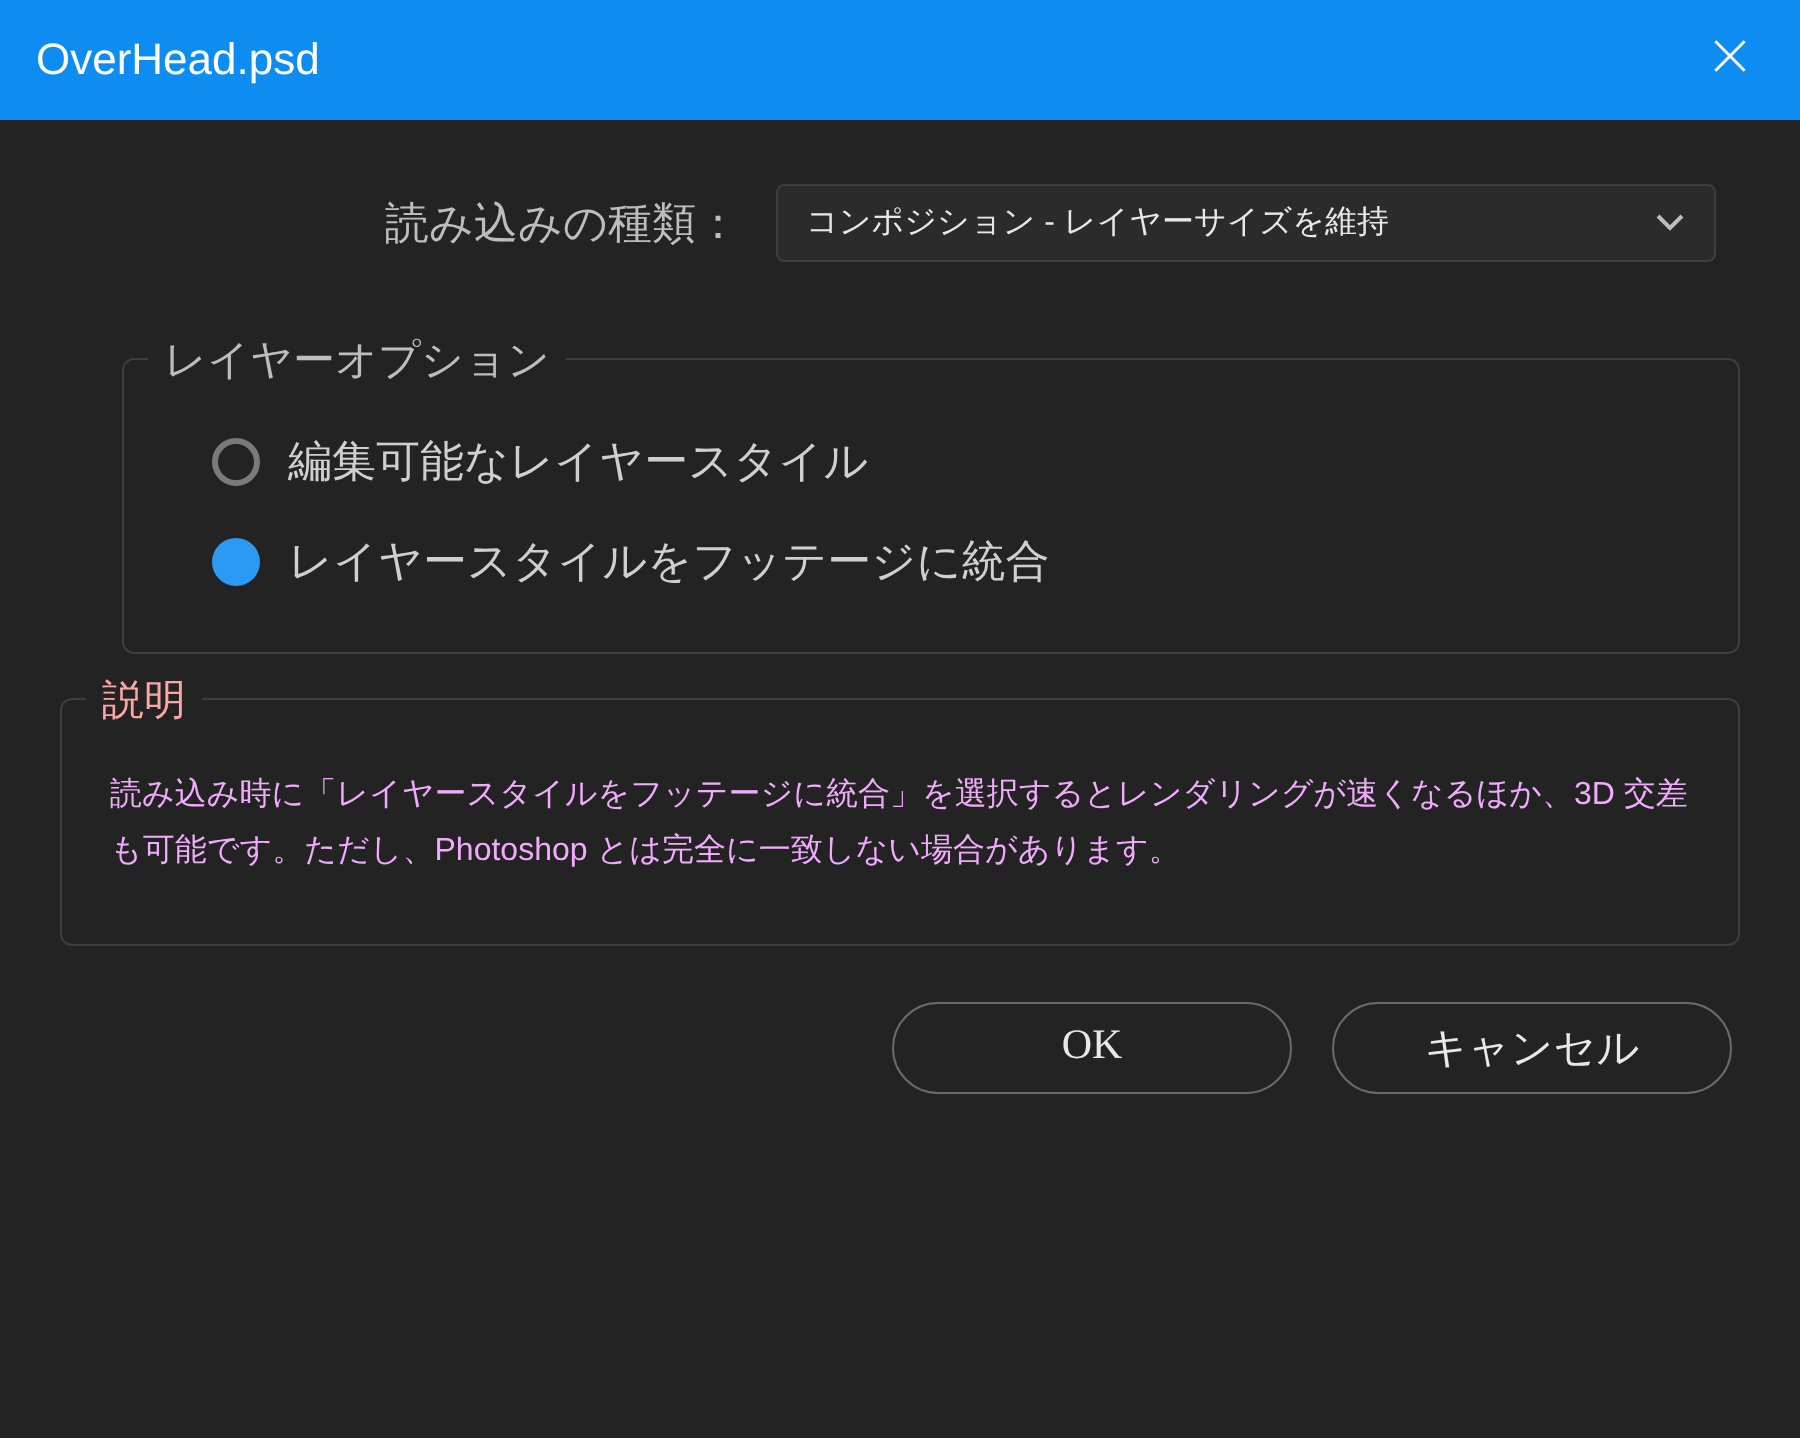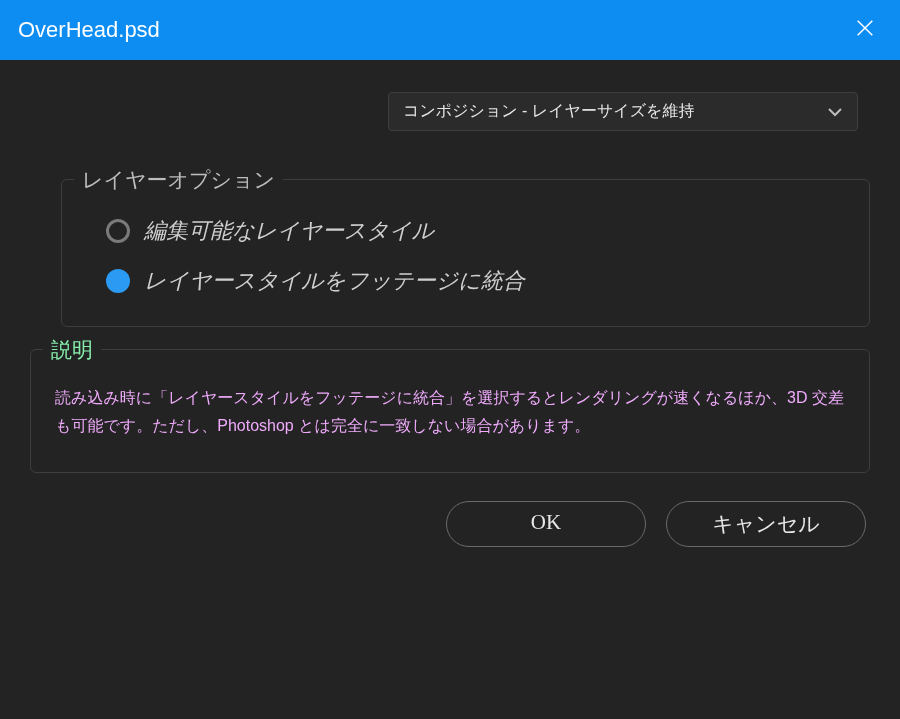--- a/index.html
+++ b/index.html
@@ -116,36 +116,35 @@
     }
     .radio-circle.selected {
       border: none;
       background: #2b9af3;
       width: 24px;
       height: 24px;
     }
     .radio-label {
       color: #cfcfcf;
       font-size: 22px;
-      font-style: italic;
     }
     .desc-box {
       border: 1px solid #3e3e3e;
       border-radius: 6px;
       padding: 24px 24px 32px 24px;
       position: relative;
       margin-bottom: 28px;
     }
     .desc-legend {
       position: absolute;
       top: -14px;
       left: 12px;
       background: #232323;
       padding: 0 8px;
-      color: #86efac;
+      color: #fca5a5;
       font-size: 21px;
     }
     .desc-text {
       color: #f0abfc;
       font-size: 16px;
       line-height: 1.75;
       padding-top: 10px;
     }
     .button-row {
       display: flex;
@@ -176,20 +175,21 @@
       <svg viewBox="0 0 24 24">
           <path d="M4 4 L20 20 M20 4 L4 20" stroke="#ffffff" stroke-width="1.6" fill="none"></path>
         </svg>
     </span>
   </div>
 </div>
 
 <div class="body-area">
 
   <div class="import-row">
+    <span class="import-label">読み込みの種類：</span>
     <div class="dropdown">
       <span>コンポジション - レイヤーサイズを維持</span>
       <span class="dropdown-chevron">
         <svg viewBox="0 0 16 10">
             <path d="M2 2 L8 8 L14 2" stroke="#bdbdbd" stroke-width="2" fill="none"></path>
           </svg>
       </span>
     </div>
   </div>
 

